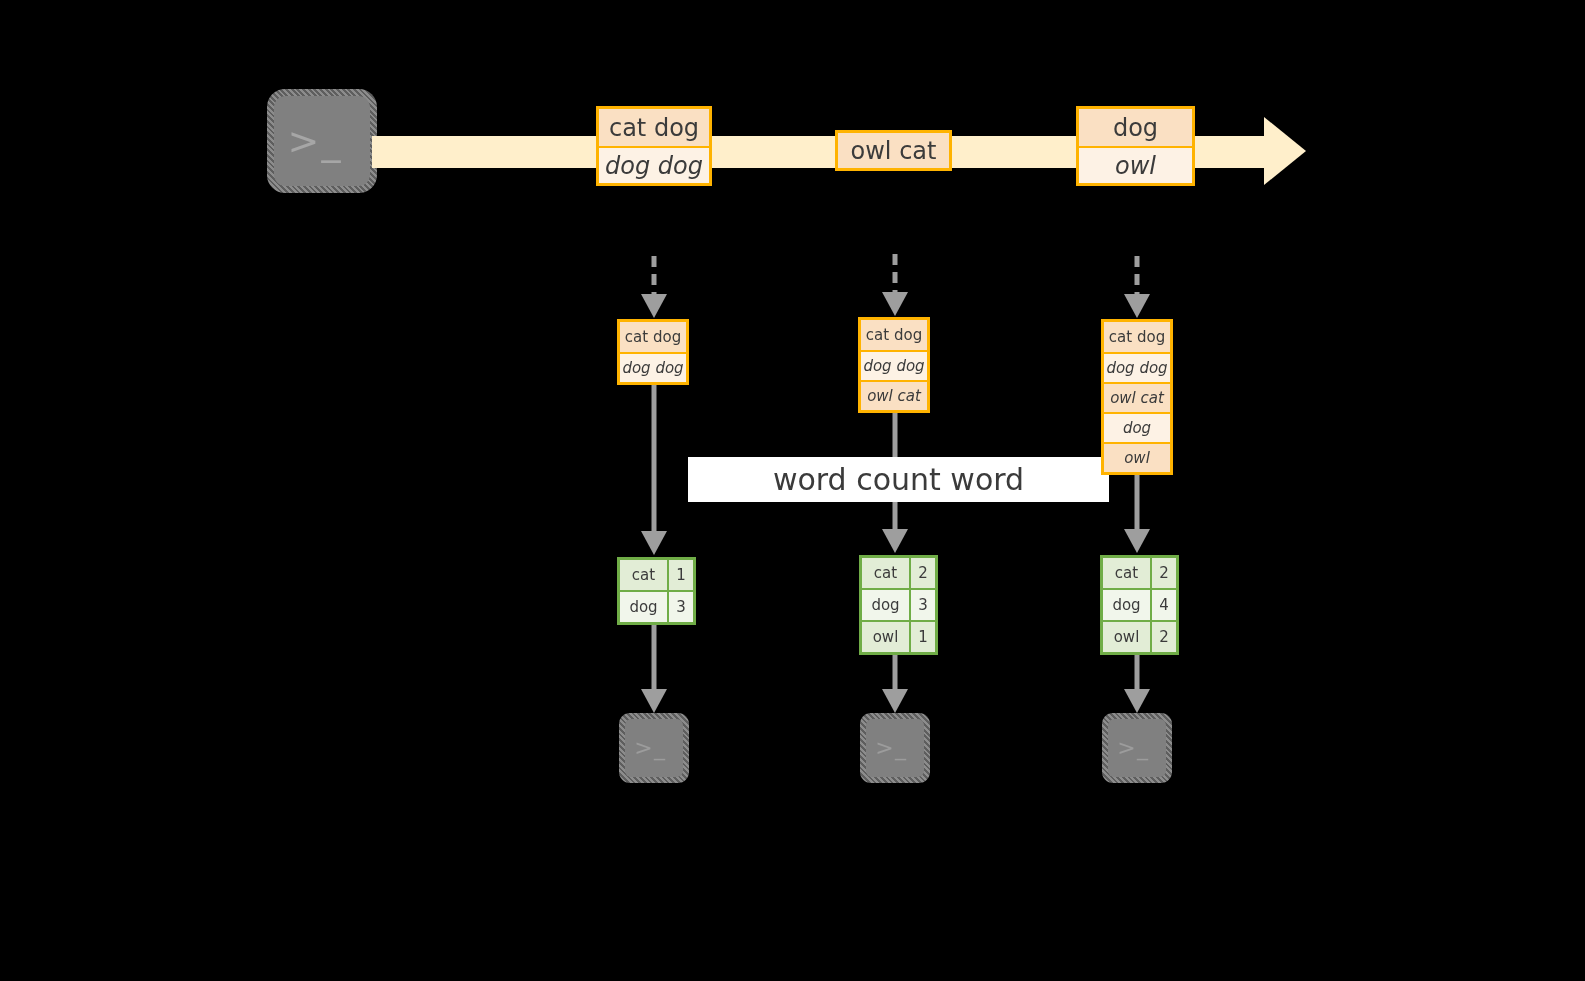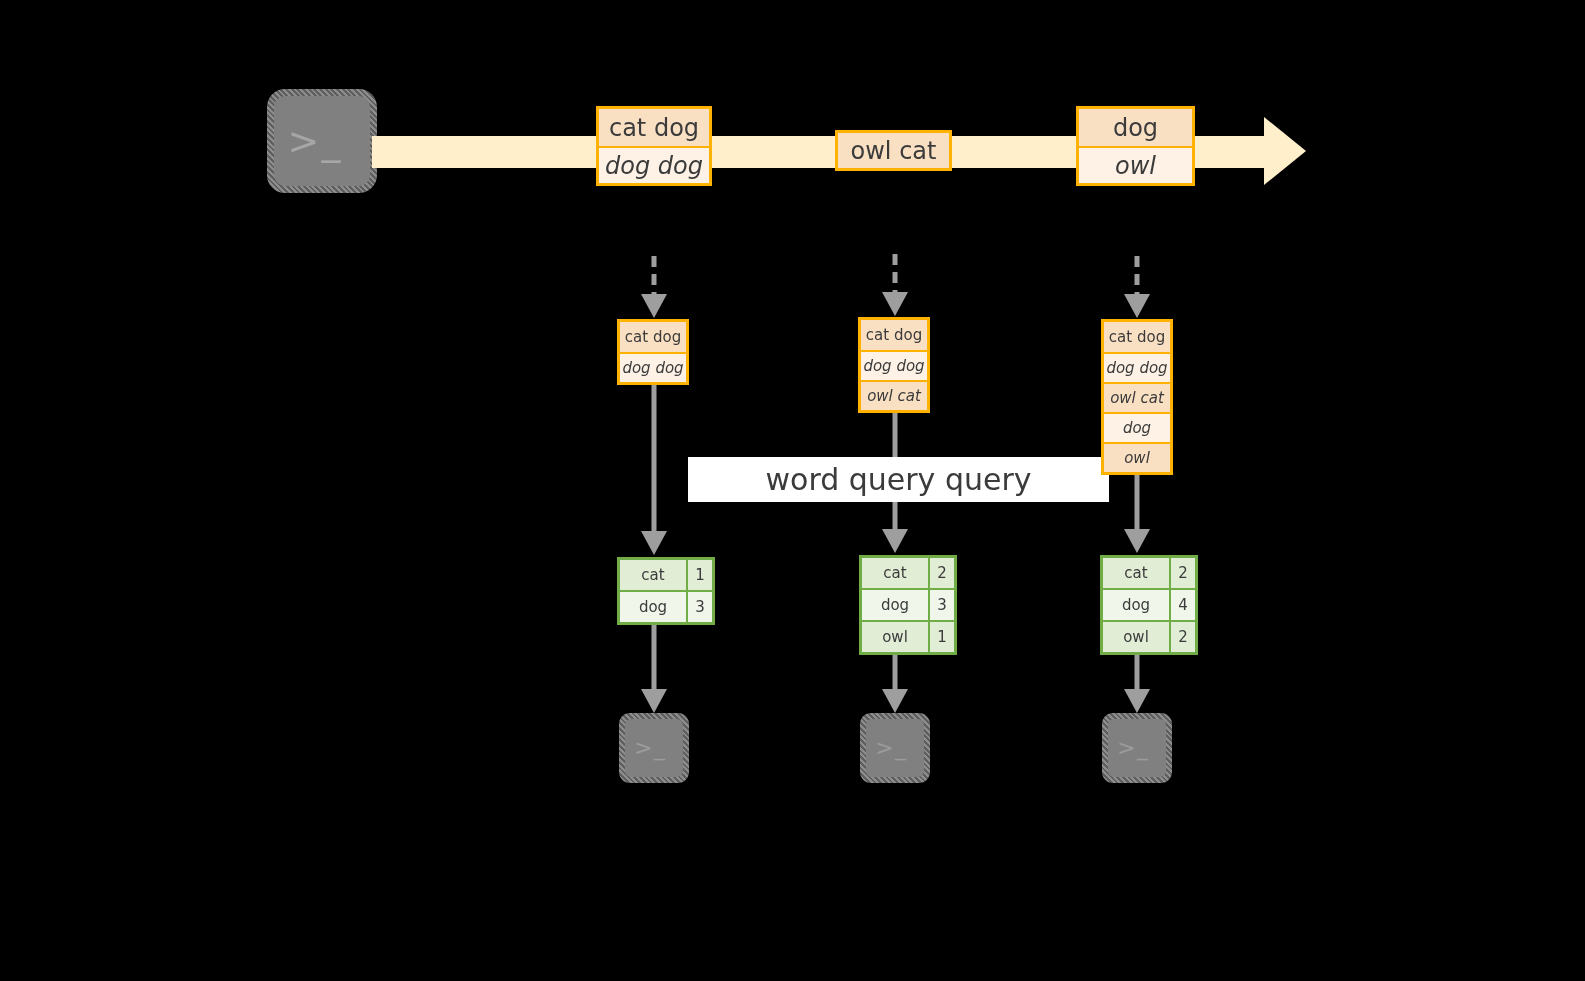--- a/index.html
+++ b/index.html
@@ -122,21 +122,21 @@
     box-sizing: border-box;
     height: 30px;
     display: flex;
     align-items: center;
     justify-content: center;
     font-size: 15px;
     color: #3B3B3B;
     background: #E2EDD6;
   }
   .grow.alt .gcell { background: #F1F6EB; }
-  .gcell.word { width: 66px; }
+  .gcell.word { width: 47px; }
   .gcell.count { width: 26px; border-left: 2px solid #70AD47; }
   .gbox.r1 { left: 617px; top: 557px; }
   .gbox.r2 { left: 859px; top: 555px; }
   .gbox.r3 { left: 1100px; top: 555px; }
 
   
   .v-arrow { position: absolute; z-index: 2; }
   .v-arrow .shaft {
     position: absolute;
     left: 50%;
@@ -244,21 +244,21 @@
   </div>
   <div class="v-arrow" style="left:881px; top:412px; width:28px; height:141px;">
     <div class="shaft" style="height:119px;"></div>
     <div class="head"></div>
   </div>
   <div class="v-arrow" style="left:1123px; top:475px; width:28px; height:78px;">
     <div class="shaft" style="height:56px;"></div>
     <div class="head"></div>
   </div>
 
-  <div class="query-label">word query query</div>
+  <div class="query-label">word count word</div>
 
   <div class="gbox r1">
     <div class="grow">
       <div class="gcell word">cat</div>
       <div class="gcell count">1</div>
     </div>
     <div class="grow alt">
       <div class="gcell word">dog</div>
       <div class="gcell count">3</div>
     </div>

